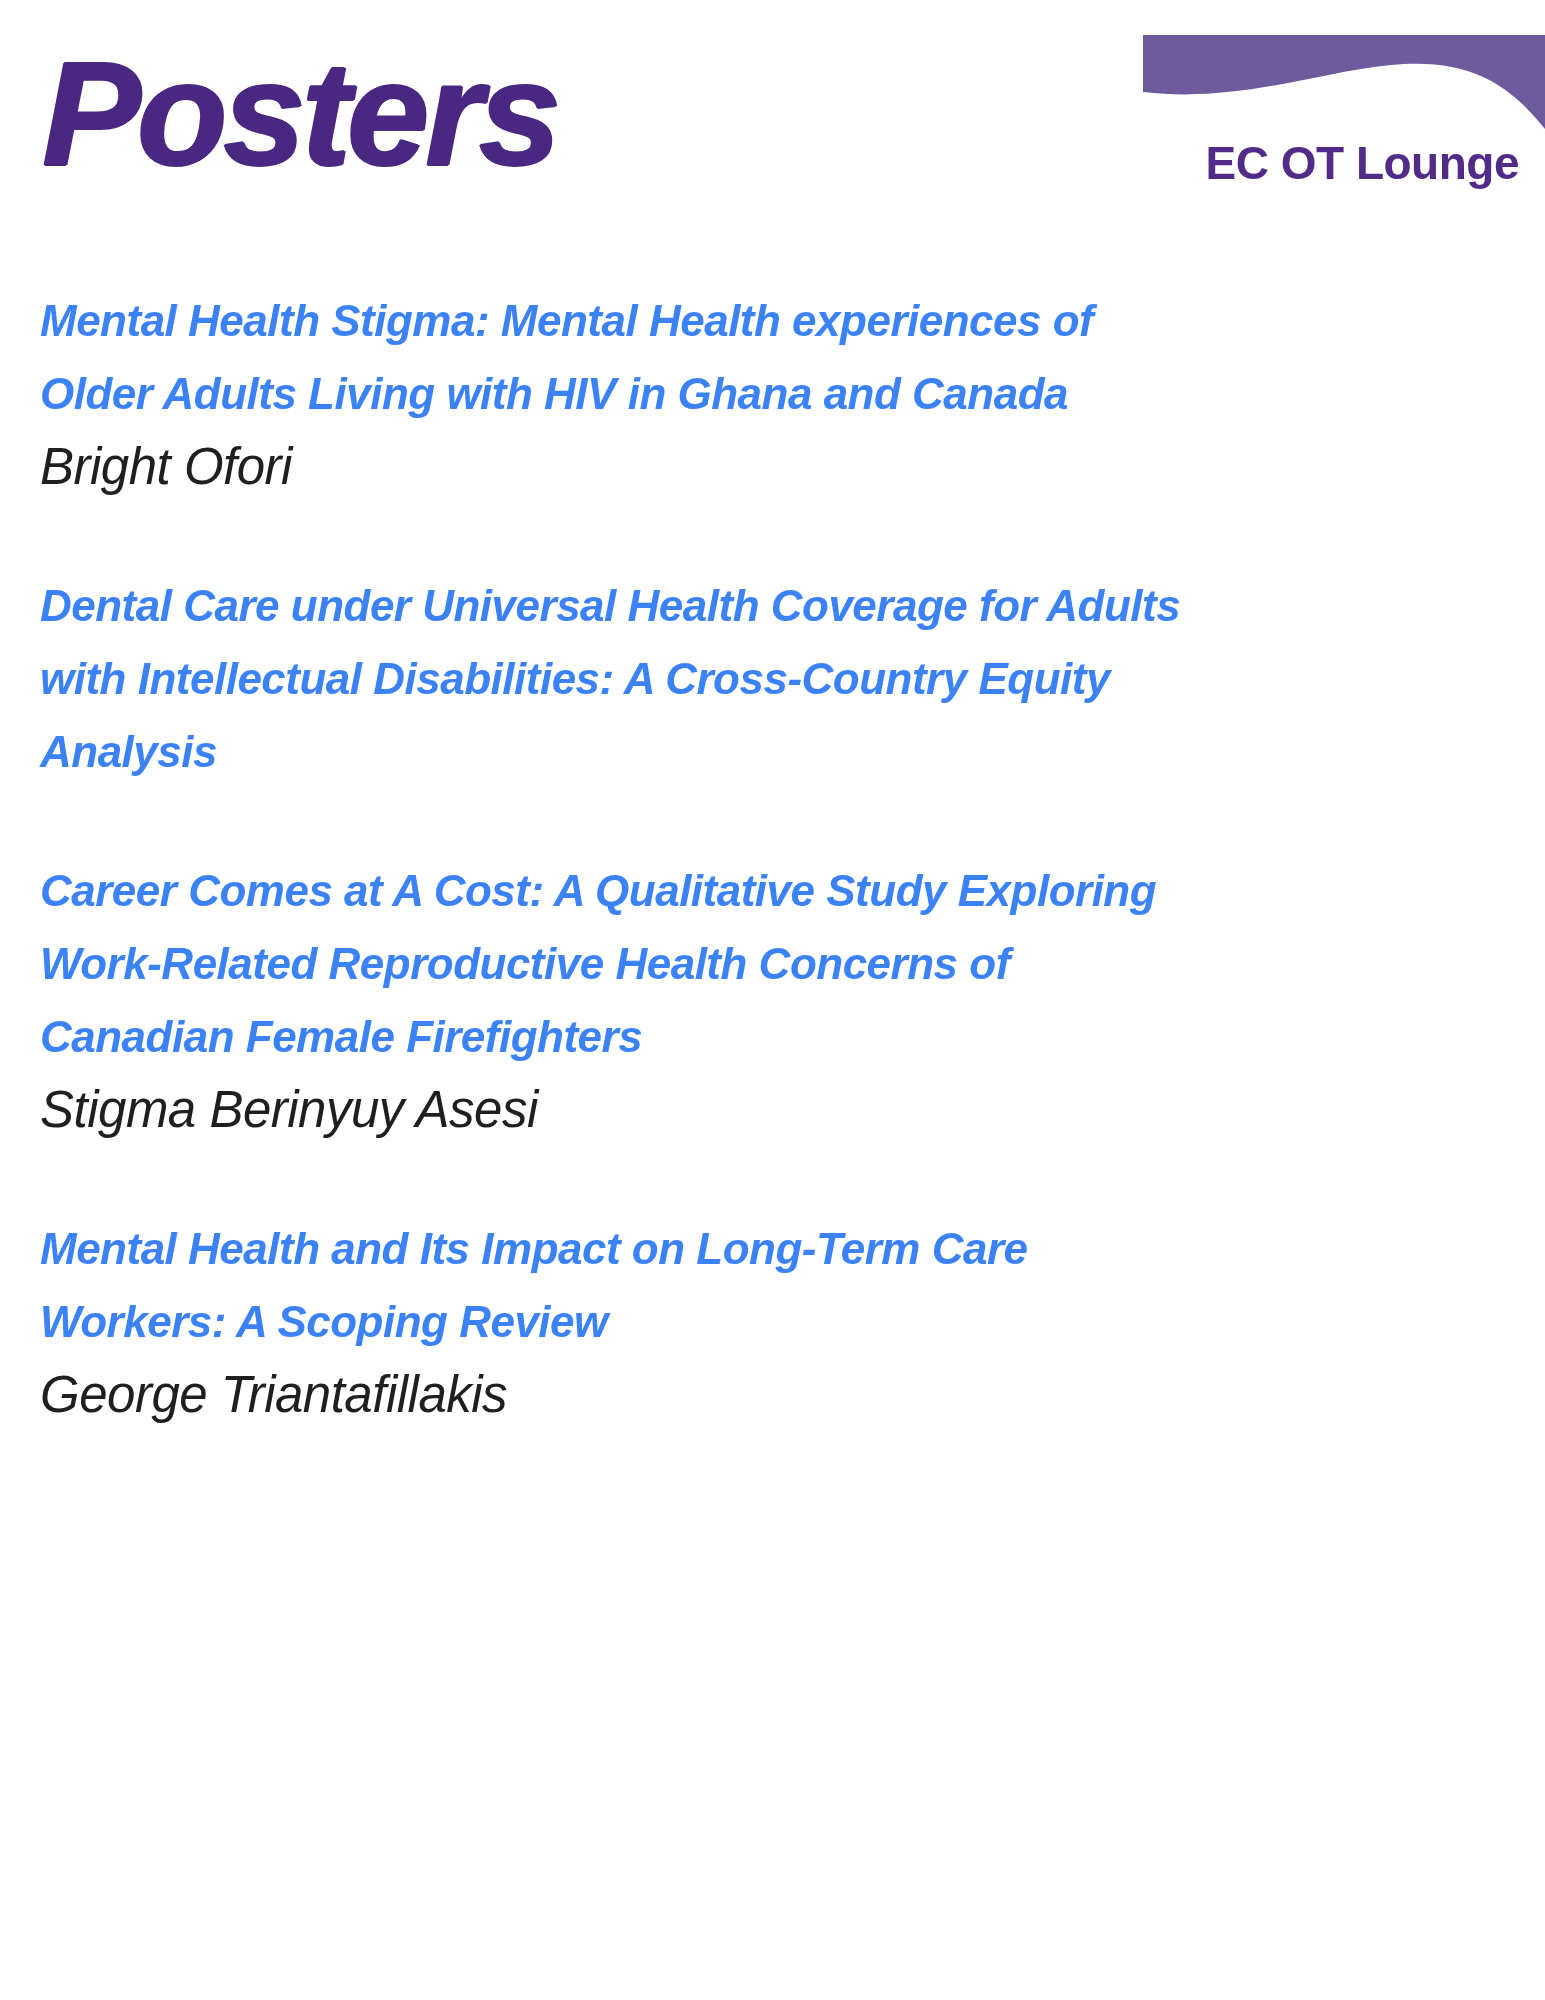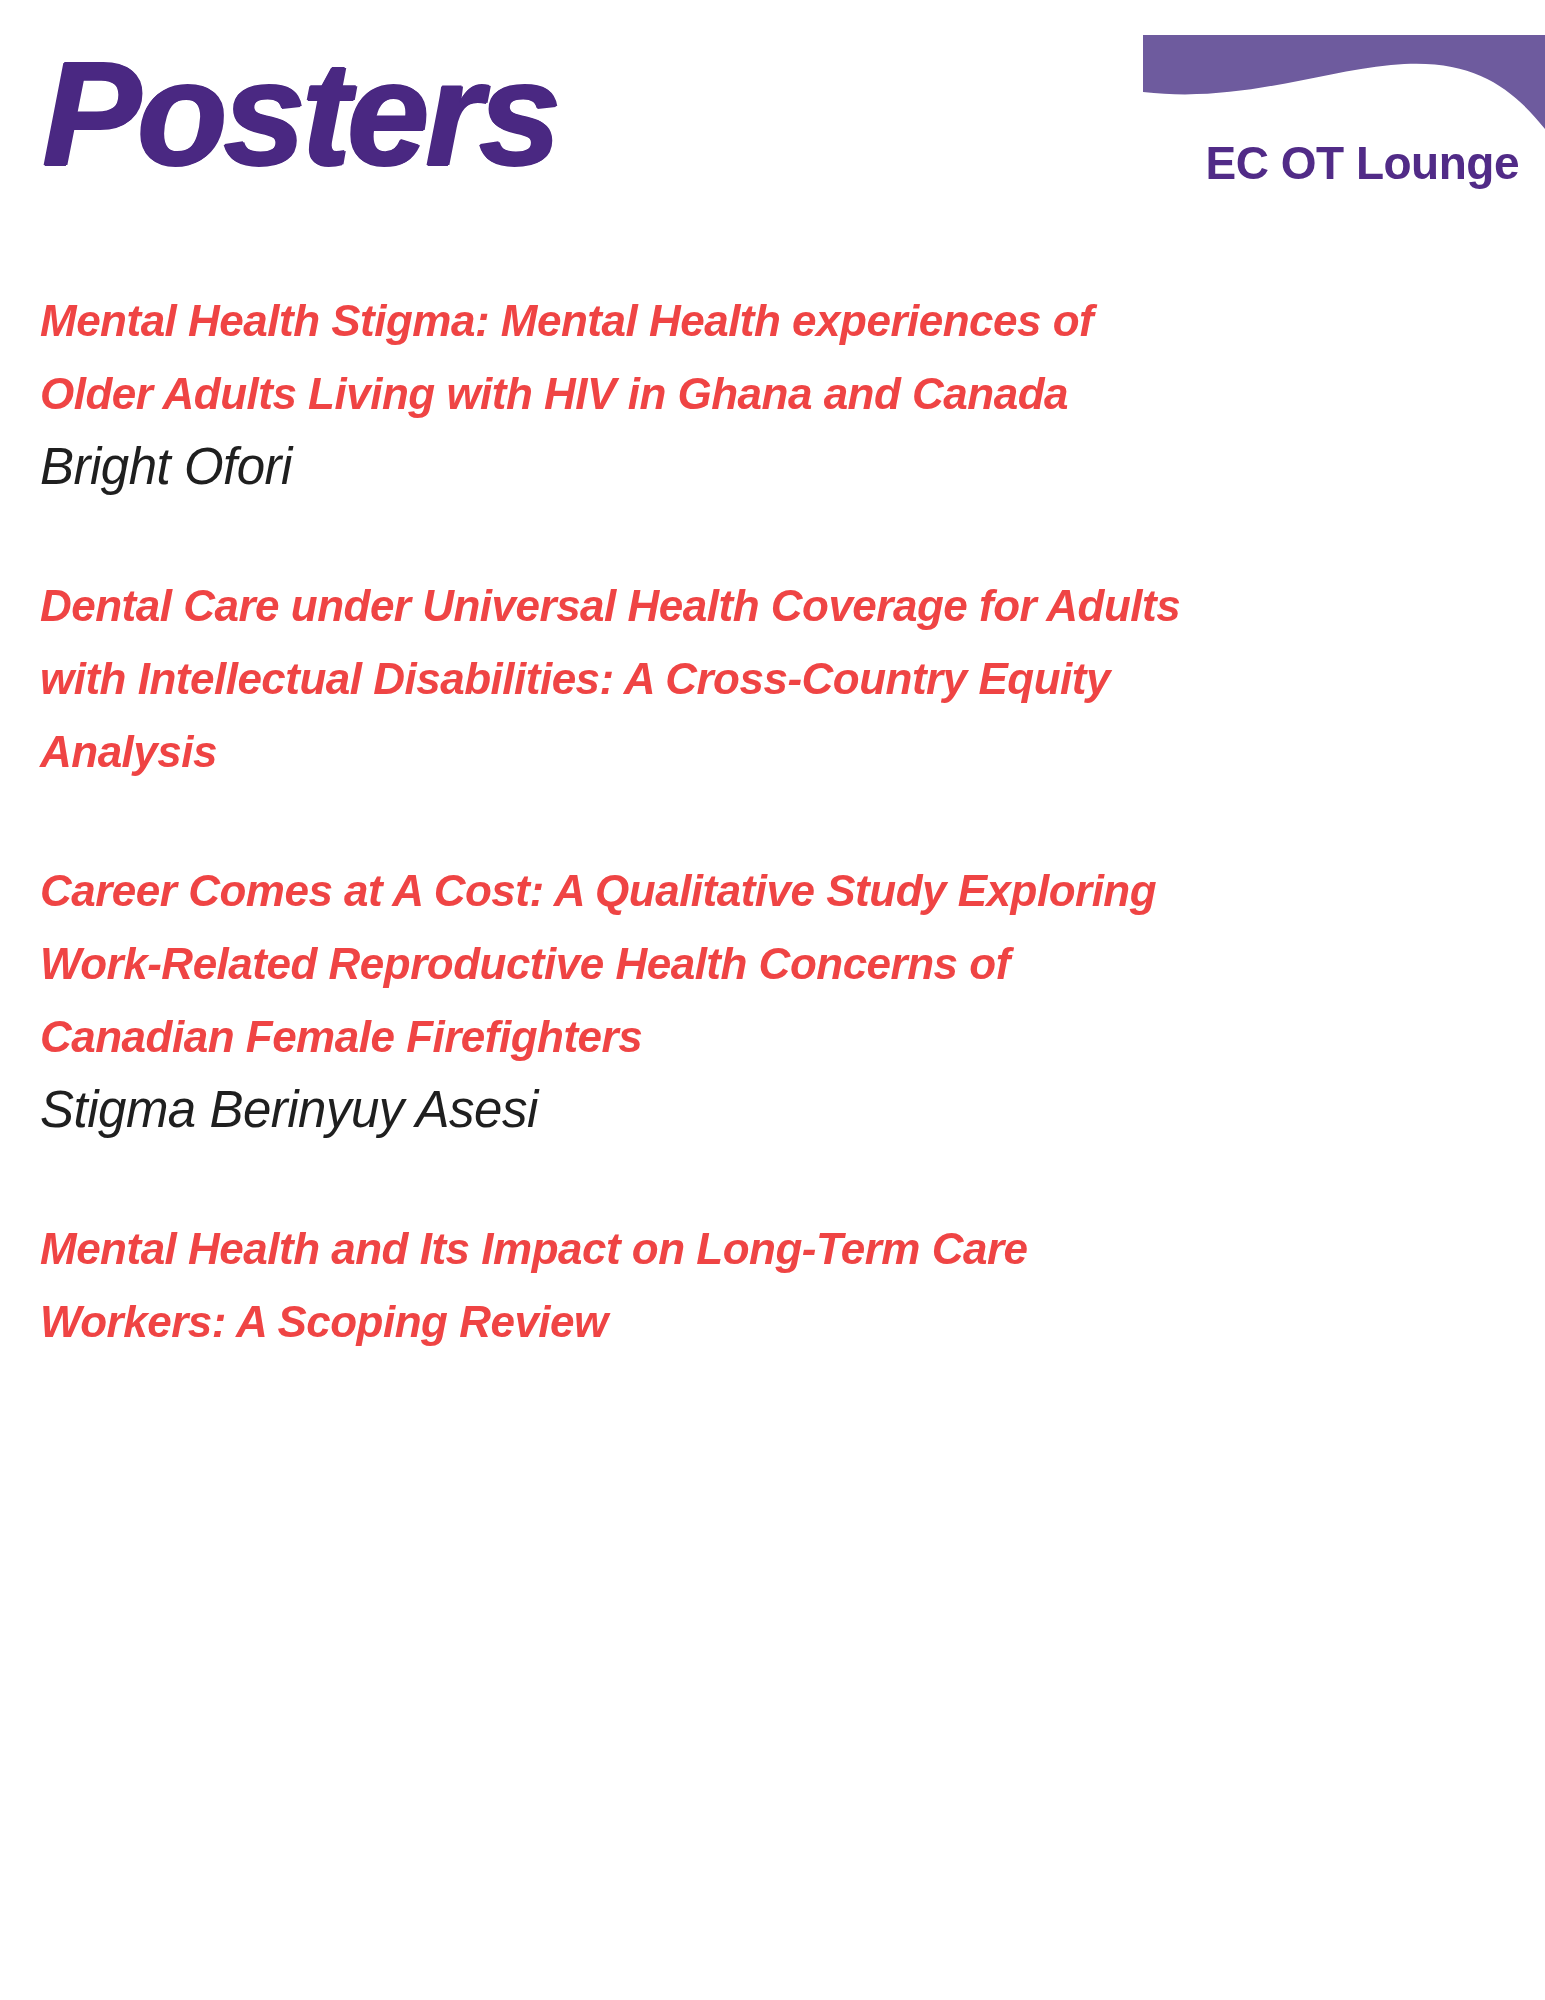--- a/index.html
+++ b/index.html
@@ -54,21 +54,21 @@
     left: 40px;
     top: 284px;
     width: 1180px;
   }
   .poster-item { margin-bottom: 66px; }
   .poster-title {
     font-size: 44px;
     line-height: 73px;
     font-weight: bold;
     font-style: italic;
-    color: #ef4444;
+    color: #3b82f6;
     letter-spacing: -0.5px;
     white-space: pre-line;
   }
   .poster-presenter {
     font-size: 51px;
     line-height: 73px;
     font-weight: normal;
     font-style: italic;
     color: #1f1f1f;
     letter-spacing: -0.5px;
@@ -109,16 +109,17 @@
 Canadian Female Firefighters</div>
       <div class="poster-presenter">Stigma Berinyuy Asesi</div>
     </div>
 
     <div class="poster-item">
     </div>
 
     <div class="poster-item">
       <div class="poster-title">Mental Health and Its Impact on Long-Term Care
 Workers: A Scoping Review</div>
+      <div class="poster-presenter">George Triantafillakis</div>
     </div>
 
   </div>
 </div>
 
 </body></html>

